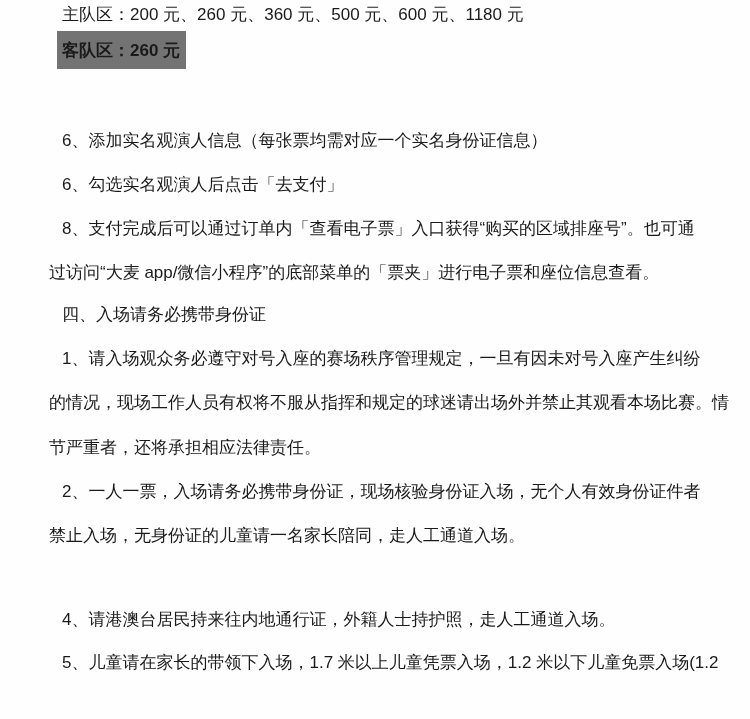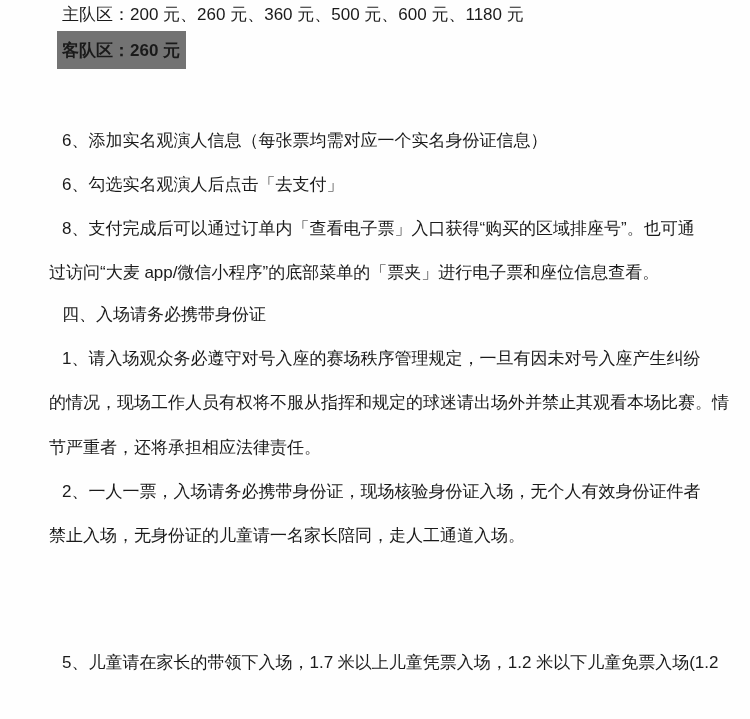--- a/index.html
+++ b/index.html
@@ -61,17 +61,18 @@
 
   <div class="line cont" style="top:439px">节严重者，还将承担相应法律责任。</div>
 
   <div class="line cont" style="top:394px">的情况，现场工作人员有权将不服从指挥和规定的球迷请出场外并禁止其观看本场比赛。情</div>
 
   <div class="line indent" style="top:483px">2、一人一票，入场请务必携带身份证，现场核验身份证入场，无个人有效身份证件者</div>
 
   <div class="line cont" style="top:527px">禁止入场，无身份证的儿童请一名家长陪同，走人工通道入场。</div>
 
 
+  <div class="line indent" style="top:611px">4、请港澳台居民持来往内地通行证，外籍人士持护照，走人工通道入场。</div>
 
   <div class="line indent" style="top:654px">5、儿童请在家长的带领下入场，1.7 米以上儿童凭票入场，1.2 米以下儿童免票入场(1.2</div>
 
 
 </div>
 
 </body></html>

